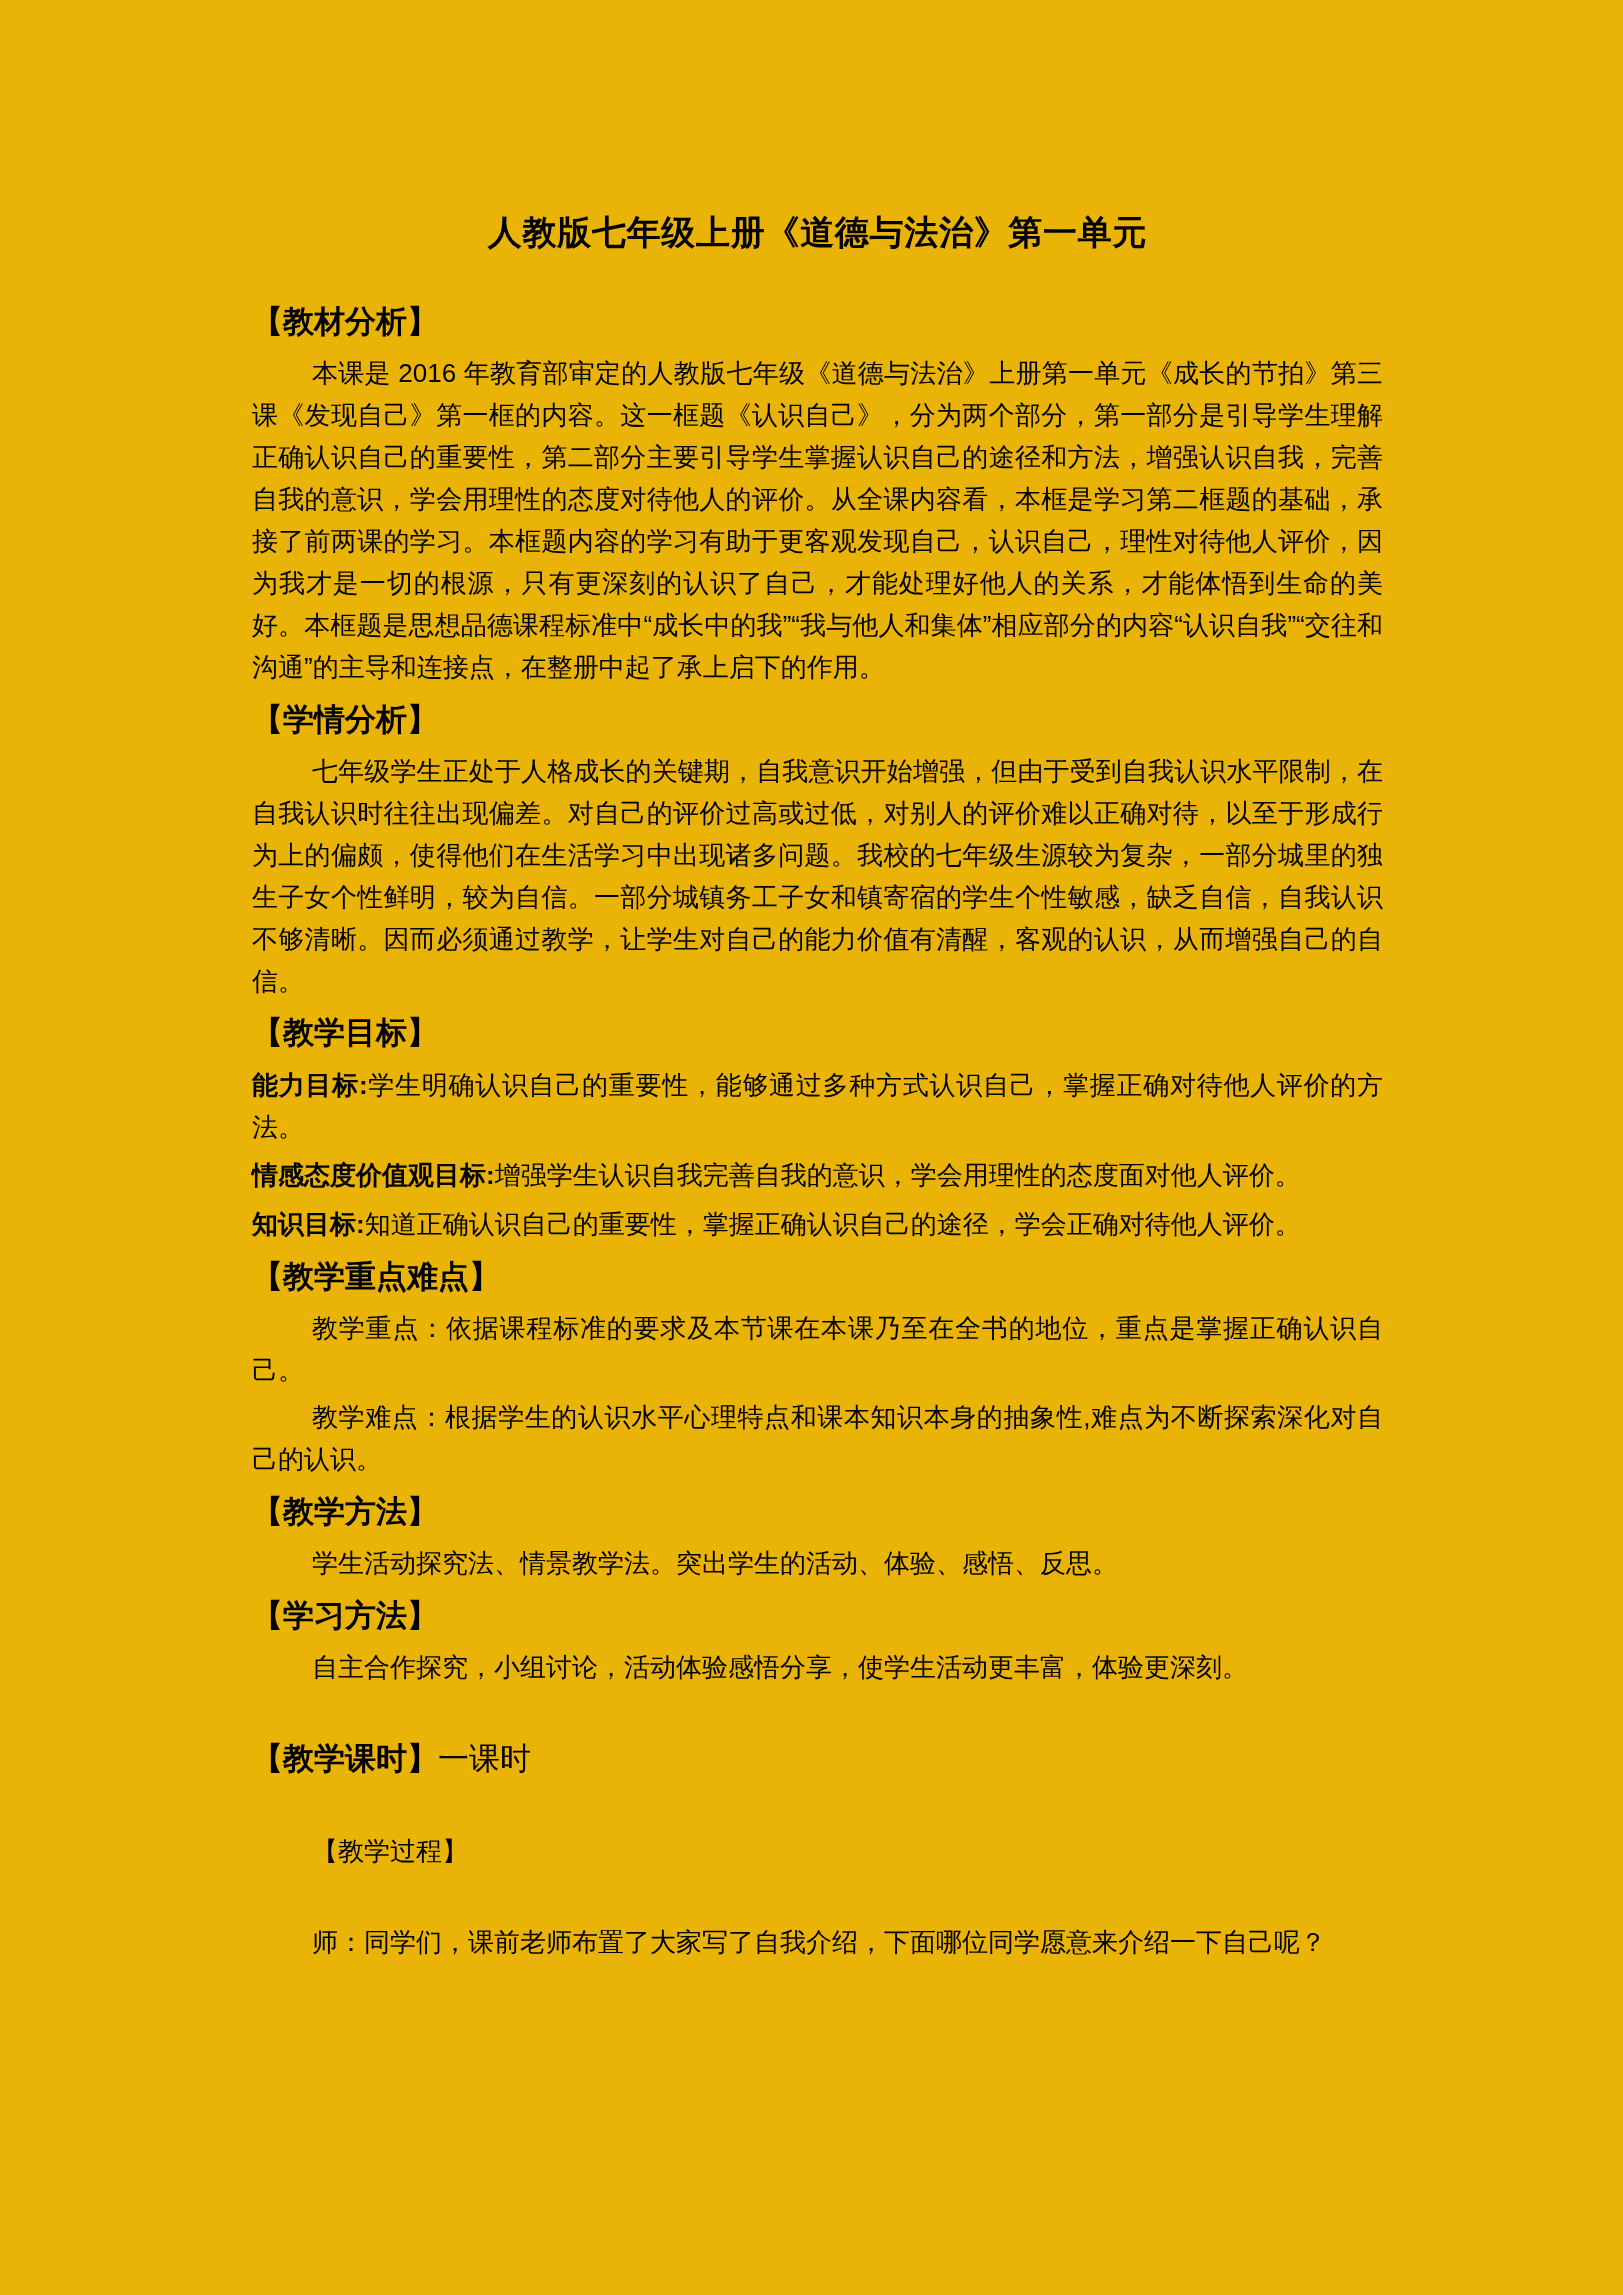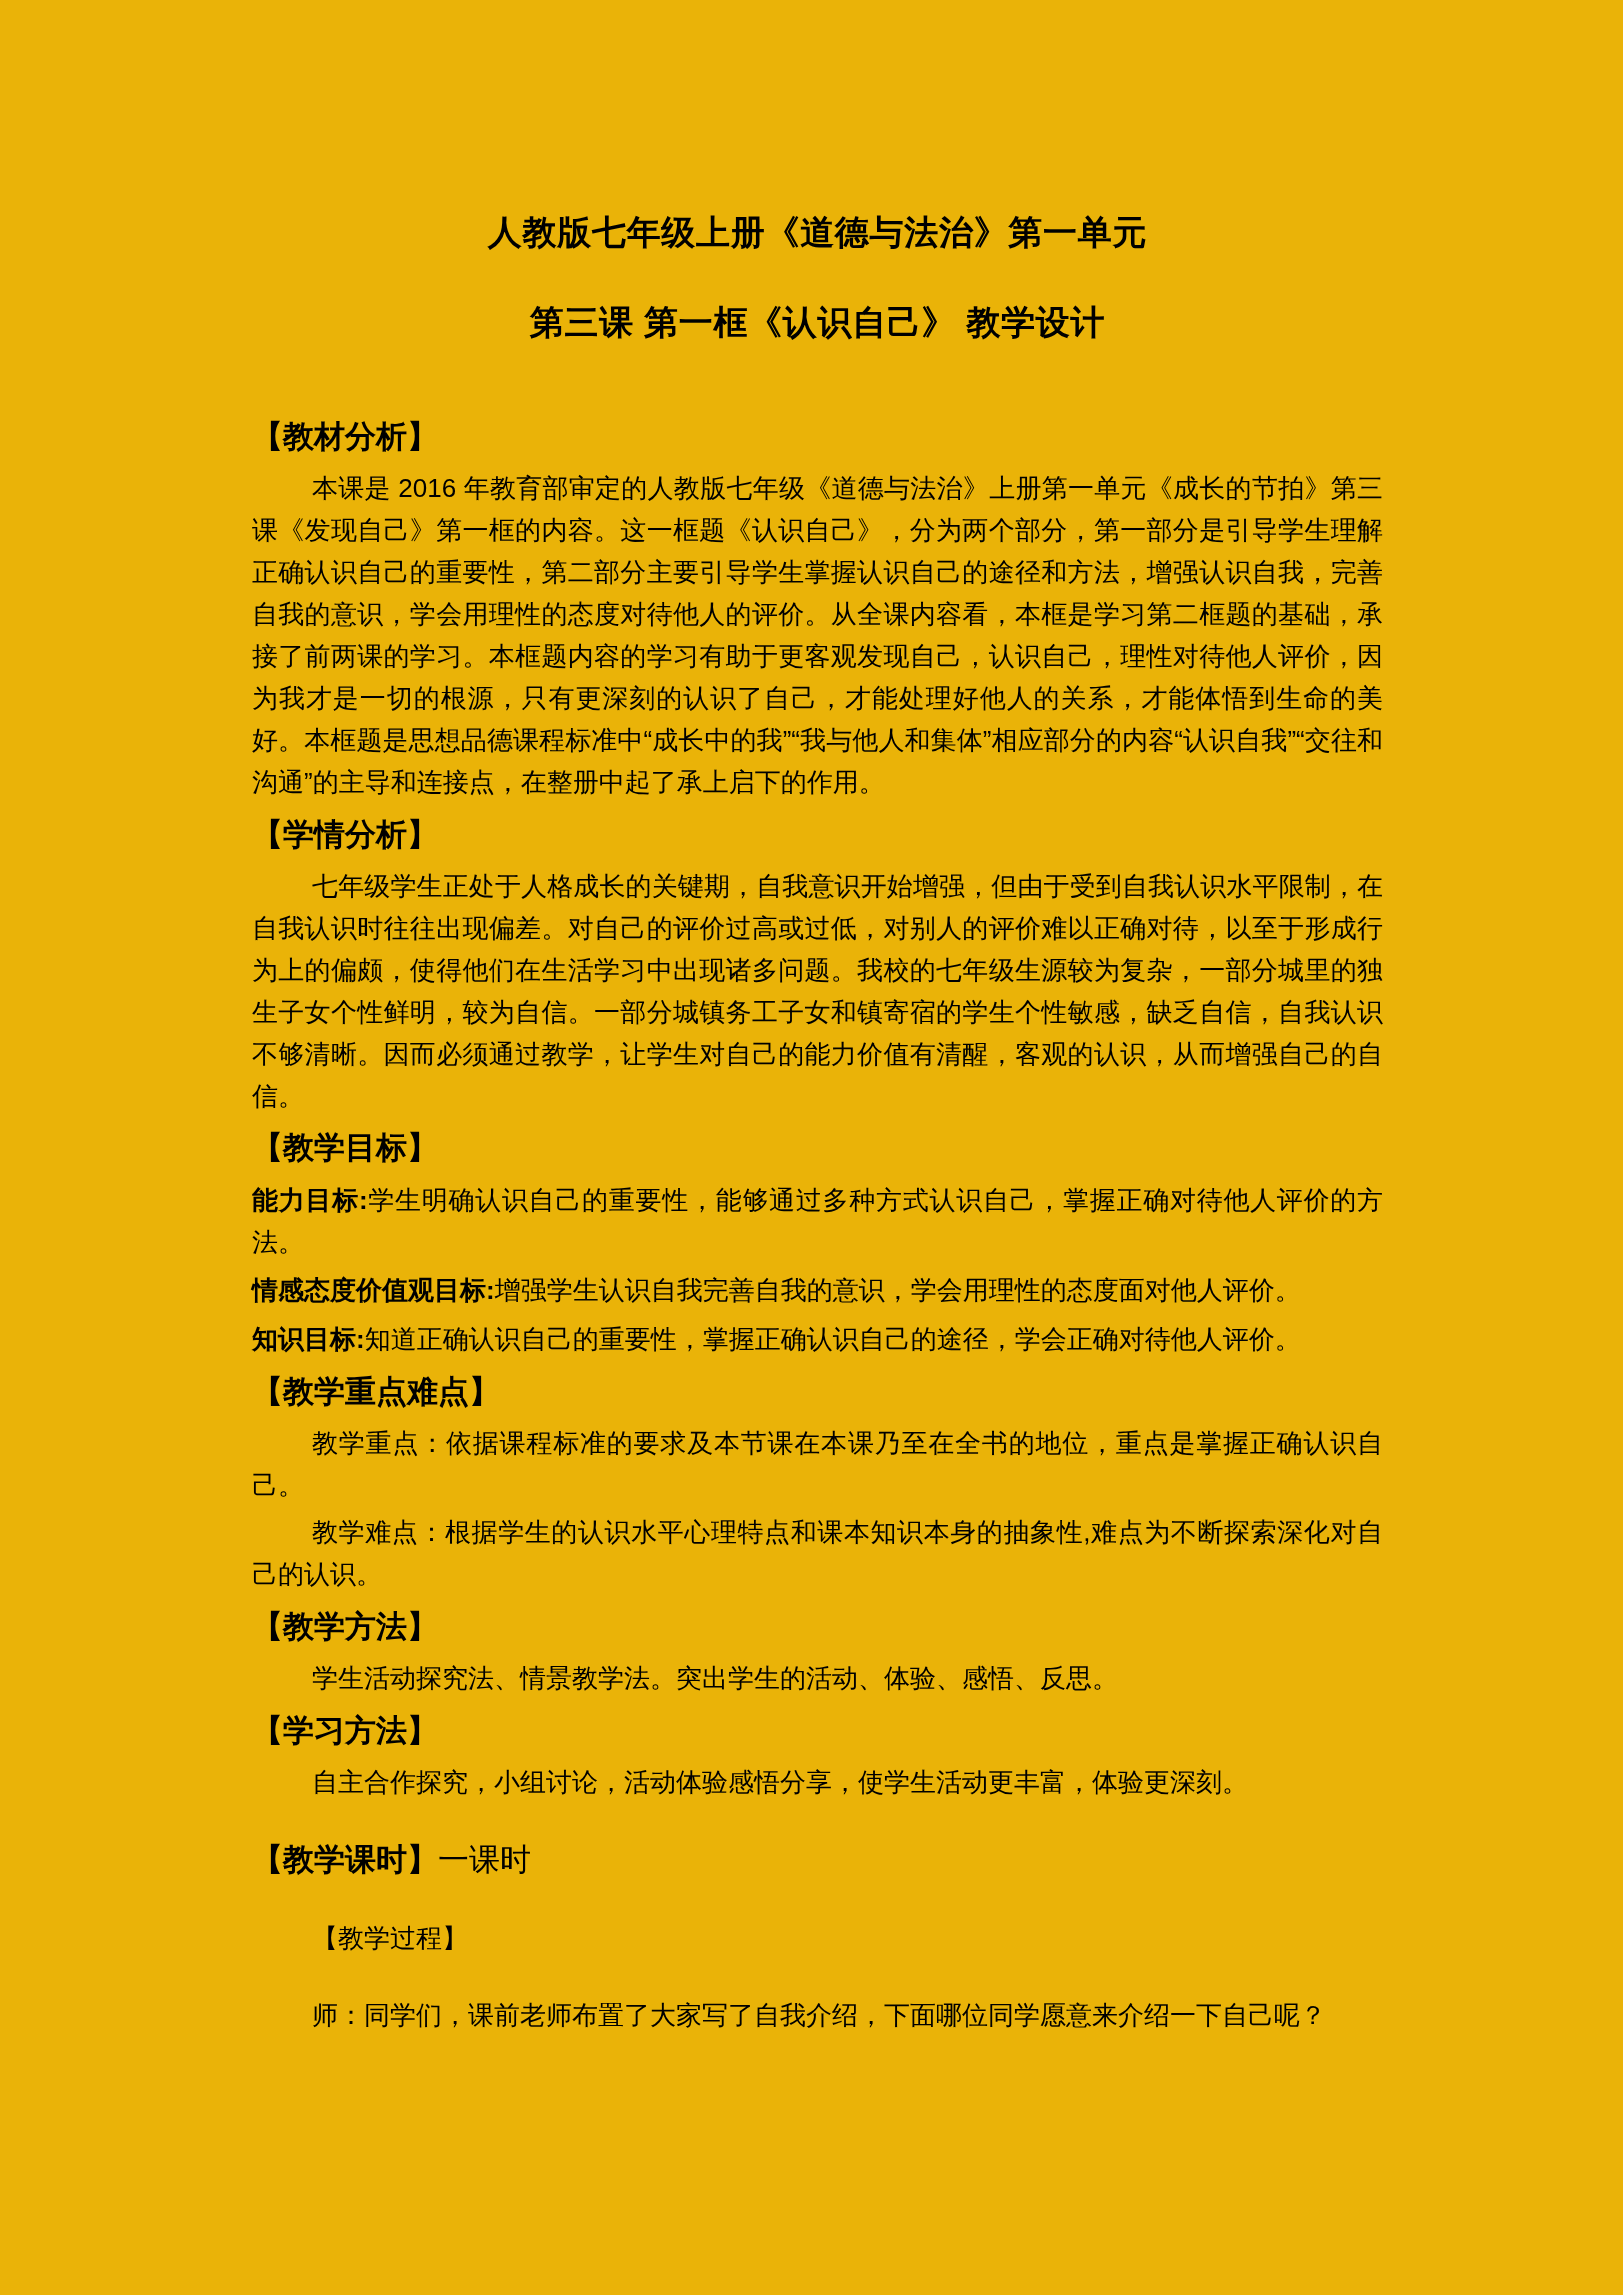--- a/index.html
+++ b/index.html
@@ -50,29 +50,28 @@
   }
   .para.lead b,
   .para.inline-head b {
     font-weight: bold;
   }
   .para.inline-head {
     font-size: 31px;
     line-height: 44px;
   }
   .spaced {
-    margin-top: 35px;
+    margin-top: 49px;
   }
 </style>
 </head>
 <body>
 
 <div class="page">
   <h1 class="doc-title">人教版七年级上册《道德与法治》第一单元</h1>
-  <h1 class="doc-title second">第三课 第一框《认识自己》 教学设计</h1>
   <div class="blocks">
       <div class="heading">【教材分析】</div>
       <p class="para indent">本课是 2016 年教育部审定的人教版七年级《道德与法治》上册第一单元《成长的节拍》第三课《发现自己》第一框的内容。这一框题《认识自己》，分为两个部分，第一部分是引导学生理解正确认识自己的重要性，第二部分主要引导学生掌握认识自己的途径和方法，增强认识自我，完善自我的意识，学会用理性的态度对待他人的评价。从全课内容看，本框是学习第二框题的基础，承接了前两课的学习。本框题内容的学习有助于更客观发现自己，认识自己，理性对待他人评价，因为我才是一切的根源，只有更深刻的认识了自己，才能处理好他人的关系，才能体悟到生命的美好。本框题是思想品德课程标准中“成长中的我”“我与他人和集体”相应部分的内容“认识自我”“交往和沟通”的主导和连接点，在整册中起了承上启下的作用。</p>
       <div class="heading">【学情分析】</div>
       <p class="para indent">七年级学生正处于人格成长的关键期，自我意识开始增强，但由于受到自我认识水平限制，在自我认识时往往出现偏差。对自己的评价过高或过低，对别人的评价难以正确对待，以至于形成行为上的偏颇，使得他们在生活学习中出现诸多问题。我校的七年级生源较为复杂，一部分城里的独生子女个性鲜明，较为自信。一部分城镇务工子女和镇寄宿的学生个性敏感，缺乏自信，自我认识不够清晰。因而必须通过教学，让学生对自己的能力价值有清醒，客观的认识，从而增强自己的自信。</p>
       <div class="heading">【教学目标】</div>
       <p class="para lead"><b>能力目标:</b>学生明确认识自己的重要性，能够通过多种方式认识自己，掌握正确对待他人评价的方法。</p>
       <p class="para lead"><b>情感态度价值观目标:</b>增强学生认识自我完善自我的意识，学会用理性的态度面对他人评价。</p>
       <p class="para lead"><b>知识目标:</b>知道正确认识自己的重要性，掌握正确认识自己的途径，学会正确对待他人评价。</p>
       <div class="heading">【教学重点难点】</div>

